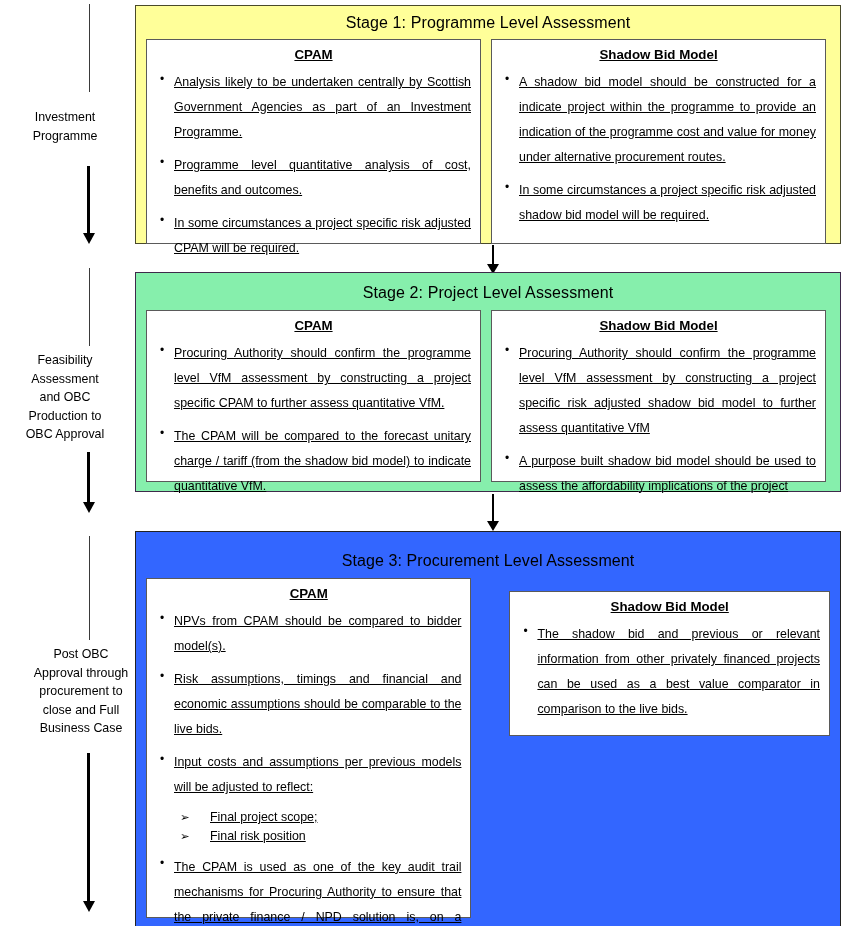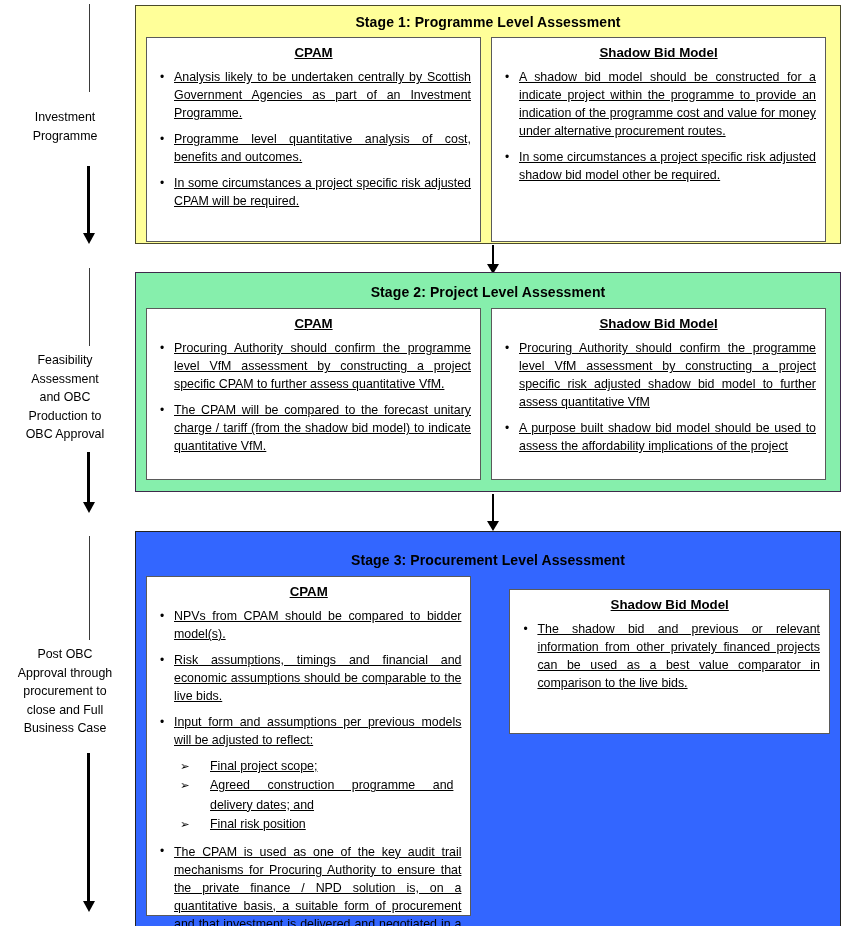--- a/index.html
+++ b/index.html
@@ -52,22 +52,22 @@
     color: #000000;
   }
 
   
   .stage {
     position: absolute;
     border: 1px solid #4a4a2a;
   }
   .stage-title {
     text-align: center;
-    font-weight: bold;
-    font-size: 14px;
+    font-weight: normal;
+    font-size: 16px;
     letter-spacing: 0.1px;
     color: #000000;
   }
   .panels {
     display: flex;
     gap: 0;
     text-decoration: underline;
   }
   .panel {
     background: #ffffff;
@@ -84,21 +84,21 @@
   ul.blist {
     list-style: none;
     margin: 0;
     padding: 0;
   }
   ul.blist > li {
     position: relative;
     padding-left: 18px;
     margin: 8px 0 0 0;
     font-size: 12.4px;
-    line-height: 18px;
+    line-height: 25px;
     text-align: justify;
     text-justify: inter-word;
   }
   ul.blist > li::before {
     content: "\2022";
     position: absolute;
     left: 4px;
     top: -0.5px;
     font-size: 12px;
     line-height: 19.4px;
@@ -149,40 +149,40 @@
 
   <div class="tl-seg" style="top:4px; height:88px;"></div>
   <div class="tl-label" style="top:108px;">Investment<br>Programme</div>
   <div class="tl-arrow" style="top:166px; height:68px;"></div>
 
   <div class="tl-seg" style="top:268px; height:78px;"></div>
   <div class="tl-label" style="top:351px;">Feasibility<br>Assessment<br>and OBC<br>Production to<br>OBC Approval</div>
   <div class="tl-arrow" style="top:452px; height:51px;"></div>
 
   <div class="tl-seg" style="top:536px; height:104px;"></div>
-  <div class="tl-label" style="top:645px;">Post OBC<br>Approval through<br>procurement to<br>close and Full<br>Business Case</div>
+  <div class="tl-label" style="top:645px;margin-left:16px;">Post OBC<br>Approval through<br>procurement to<br>close and Full<br>Business Case</div>
   <div class="tl-arrow" style="top:753px; height:149px;"></div>
 </div>
 
 <div class="stage" style="left:135px; top:5px; width:706px; height:239px; background:#FFFF99; border-color:#4A4A2A;">
   <div class="stage-title" style="margin-top:8px;">Stage 1: Programme Level Assessment</div>
   <div class="panels" style="padding:7px 10px 0 10px; gap:10px;">
     <div class="panel" style="width:335px; height:205px;">
       <div class="panel-title">CPAM</div>
       <ul class="blist">
         <li>Analysis likely to be undertaken centrally by Scottish Government Agencies as part of an Investment Programme.</li>
         <li>Programme level quantitative analysis of cost, benefits and outcomes.</li>
         <li>In some circumstances a project specific risk adjusted CPAM will be required.</li>
       </ul>
     </div>
     <div class="panel" style="width:335px; height:205px;">
       <div class="panel-title">Shadow Bid Model</div>
       <ul class="blist">
         <li>A shadow bid model should be constructed for a indicate project within the programme to provide an indication of the programme cost and value for money under alternative procurement routes.</li>
-        <li>In some circumstances a project specific risk adjusted shadow bid model other be required.</li>
+        <li>In some circumstances a project specific risk adjusted shadow bid model will be required.</li>
       </ul>
     </div>
   </div>
 </div>
 
 <div class="conn" style="left:492px; top:245px; height:20px;"></div>
 
 <div class="stage" style="left:135px; top:272px; width:706px; height:220px; background:#86efac; border-color:#3D2A4A;">
   <div class="stage-title" style="margin-top:11px;">Stage 2: Project Level Assessment</div>
   <div class="panels" style="padding:8px 10px 0 10px; gap:10px;">
@@ -207,25 +207,24 @@
 
 <div class="stage" style="left:135px; top:531px; width:706px; height:446px; background:#3366FF; border-color:#222222;">
   <div class="stage-title" style="margin-top:20px;">Stage 3: Procurement Level Assessment</div>
   <div class="panels" style="padding:8px 10px 0 10px; gap:10px; align-items:flex-start;">
 
     <div class="panel" style="width:335px; height:340px;">
       <div class="panel-title">CPAM</div>
       <ul class="blist">
         <li>NPVs from CPAM should be compared to bidder model(s).</li>
         <li>Risk assumptions, timings and financial and economic assumptions should be comparable to the live bids.</li>
-        <li>Input form and assumptions per previous models will be adjusted to reflect:</li>
+        <li>Input costs and assumptions per previous models will be adjusted to reflect:</li>
       </ul>
       <ul class="sublist">
         <li>Final project scope;</li>
-        <li>Agreed construction programme and delivery dates; and</li>
         <li>Final risk position</li>
       </ul>
       <ul class="blist">
         <li>The CPAM is used as one of the key audit trail mechanisms for Procuring Authority to ensure that the private finance / NPD solution is, on a quantitative basis, a suitable form of procurement and that investment is delivered and negotiated in a robust and deliverable manner.</li>
       </ul>
     </div>
 
     <div class="panel" style="width:330px; height:145px; margin-left:28px; margin-top:13px;">
       <div class="panel-title">Shadow Bid Model</div>
       <ul class="blist">

